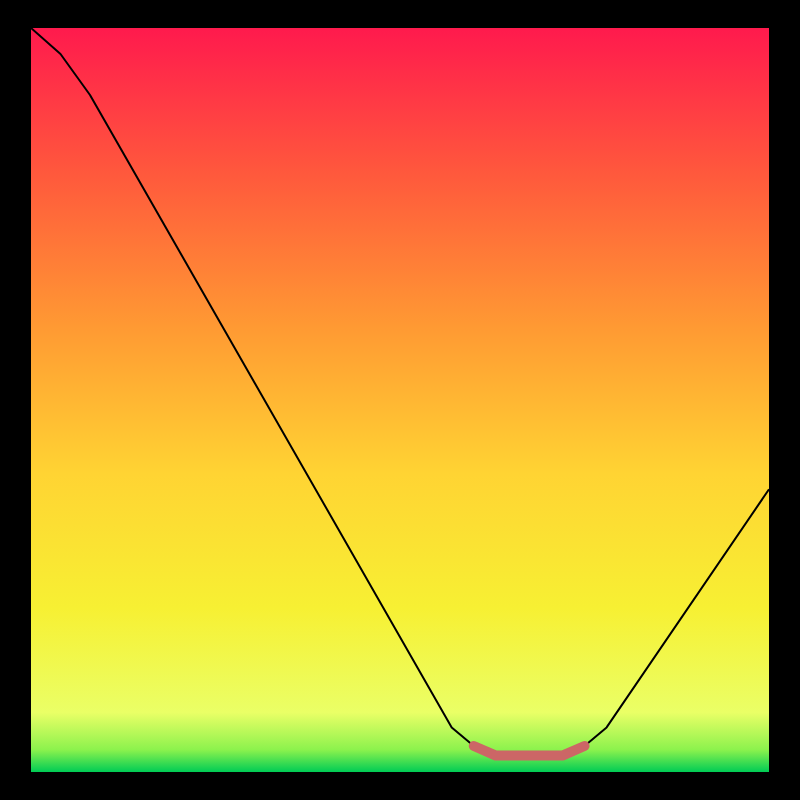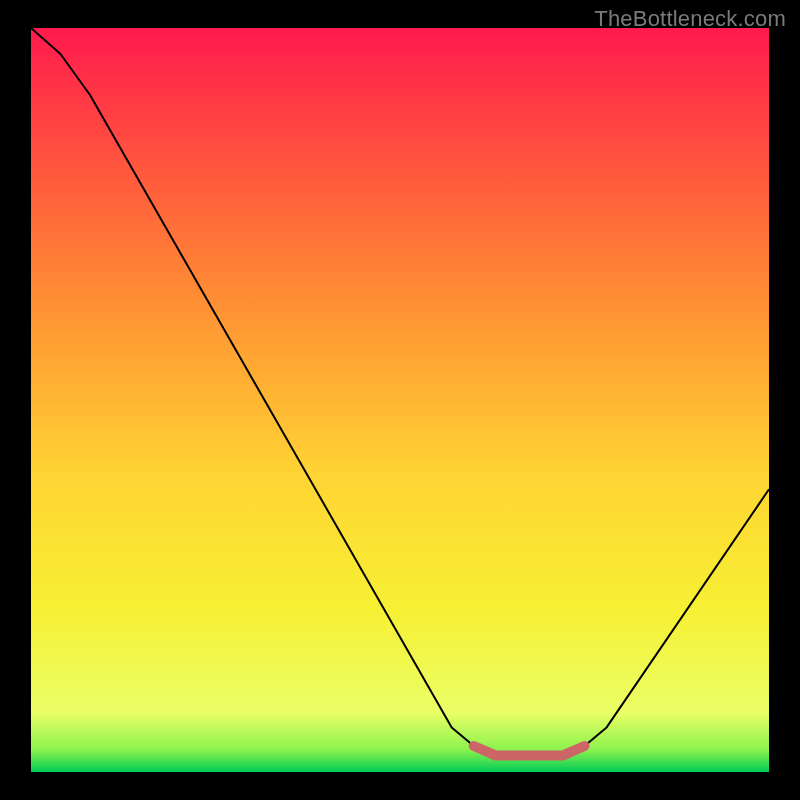--- a/index.html
+++ b/index.html
@@ -6,21 +6,20 @@
   body { background: #000; width: 800px; height: 800px; position: relative; font-family: Arial, sans-serif; }
   .watermark { position: absolute; top: 6px; right: 14px; color: #7a7a7a; font-size: 22px; font-weight: 500; z-index: 10; letter-spacing: 0.2px; }
   .chart-outer { position: absolute; left: 0; top: 0; width: 800px; height: 800px; background: #000; }
   .plot-area { position: absolute; left: 31px; top: 28px; width: 738px; height: 744px; }
   .plot-area svg { display: block; }
 </style>
 </head>
 <body>
 
 <div class="chart-outer">
-  <div class="watermark">TheBottleneck.com</div>
   <div class="plot-area">
     <svg id="plot-svg" width="738" height="744" viewBox="0 0 738 744">
         <defs>
           <linearGradient id="bg-grad" x1="0" y1="0" x2="0" y2="1">
             <stop offset="0%" stop-color="#ff1a4d"></stop>
             <stop offset="20%" stop-color="#ff5a3c"></stop>
             <stop offset="40%" stop-color="#ff9933"></stop>
             <stop offset="60%" stop-color="#ffd433"></stop>
             <stop offset="78%" stop-color="#f7f033"></stop>
             <stop offset="92%" stop-color="#eaff66"></stop>

